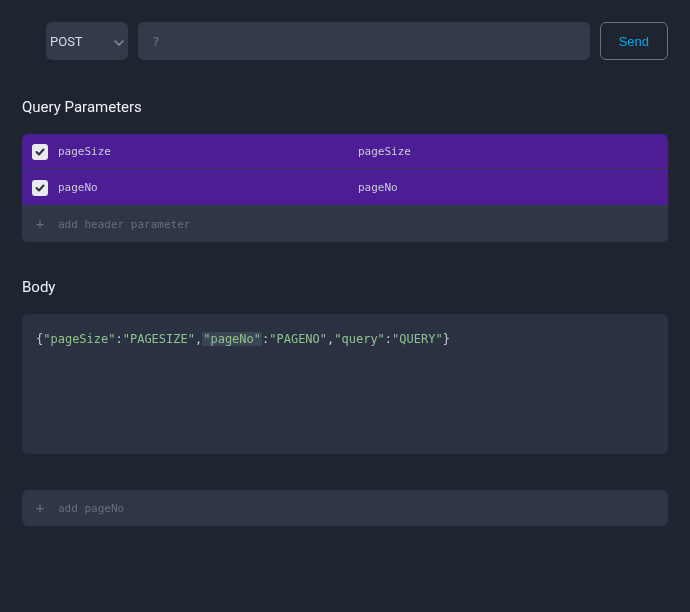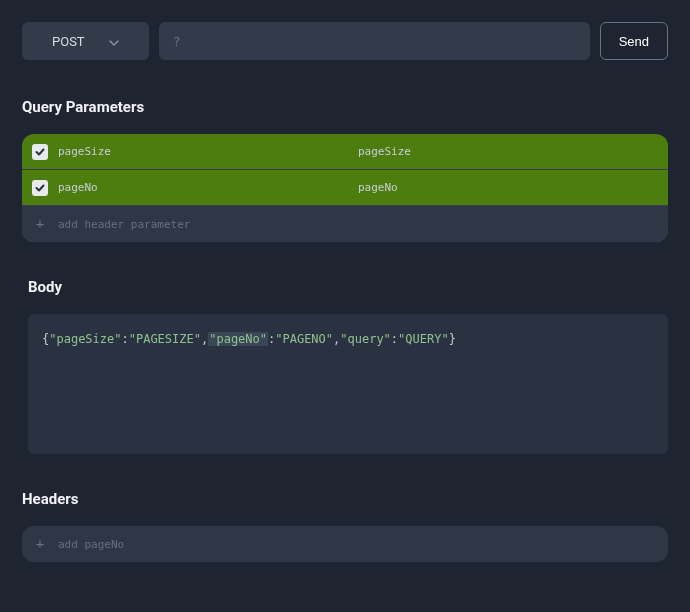--- a/index.html
+++ b/index.html
@@ -21,28 +21,29 @@
       display: flex;
       gap: 10px;
       align-items: stretch;
       margin-bottom: 38px;
     }
     .method-select {
       background: #333a49;
       border: none;
       border-radius: 6px;
       color: #d8dce4;
-      padding: 0 30px;
+      padding: 0 4px;
       height: 38px;
       font-size: 13px;
       display: flex;
       align-items: center;
       gap: 24px;
       cursor: pointer;
       min-width: 82px;
+      margin-left: 24px;
     }
     .method-select .chev {
       margin-left: auto;
       color: #8a90a0;
     }
     .url-input {
       flex: 1;
       background: #333a49;
       border: none;
       border-radius: 6px;
@@ -56,35 +57,35 @@
       color: #6d7485;
     }
     .url-input {
       display: flex;
       align-items: center;
     }
     .send-button {
       background: transparent;
       border: 1px solid #6a7184;
       border-radius: 6px;
-      color: #ffffff;
+      color: #0ea5e9;
       padding: 0 18px;
       height: 38px;
       font-size: 13px;
       cursor: pointer;
     }
     .section-title {
       font-size: 15px;
-      font-weight: 700;
+      font-weight: 400;
       color: #f0f2f6;
       margin-bottom: 18px;
     }
     .params-block {
-      background: #4d7c0f;
-      border-radius: 12px;
+      background: #4c1d95;
+      border-radius: 6px;
       overflow: hidden;
       margin-bottom: 36px;
     }
     .param-row {
       display: flex;
       align-items: center;
       height: 36px;
       border-bottom: 1px solid #353d4d;
       padding: 0 10px;
       font-family: ui-monospace, SFMono-Regular, Menlo, monospace;
@@ -127,21 +128,20 @@
       background: #2f3646;
     }
     .add-row .plus {
       font-size: 14px;
       margin-right: 10px;
       width: 16px;
       text-align: center;
     }
     .body-section {
       margin-bottom: 36px;
-      margin-left: 6px;
     }
     .body-editor {
       background: #2a3140;
       border-radius: 6px;
       padding: 16px 14px;
       height: 140px;
       font-family: ui-monospace, SFMono-Regular, Menlo, monospace;
       font-size: 12px;
       color: #d0d4db;
       line-height: 1.6;
@@ -204,20 +204,19 @@
 </div>
 
 <div class="body-section">
   <div class="section-title">Body</div>
   <div class="body-editor">
     <span class="tok-punc">{</span><span class="tok-str">"pageSize"</span><span class="tok-punc">:</span><span class="tok-str">"PAGESIZE"</span><span class="tok-punc">,</span><span class="tok-key-hl">"pageNo"</span><span class="tok-punc">:</span><span class="tok-str">"PAGENO"</span><span class="tok-punc">,</span><span class="tok-str">"query"</span><span class="tok-punc">:</span><span class="tok-str">"QUERY"</span><span class="tok-punc">}</span>
   </div>
 </div>
 
 <div class="headers-section">
-  <div class="section-title">Headers</div>
   <div class="params-block">
     <div class="add-row">
       <span class="plus">+</span>
       <span>add pageNo</span>
     </div>
   </div>
 </div>
 
 </body></html>

